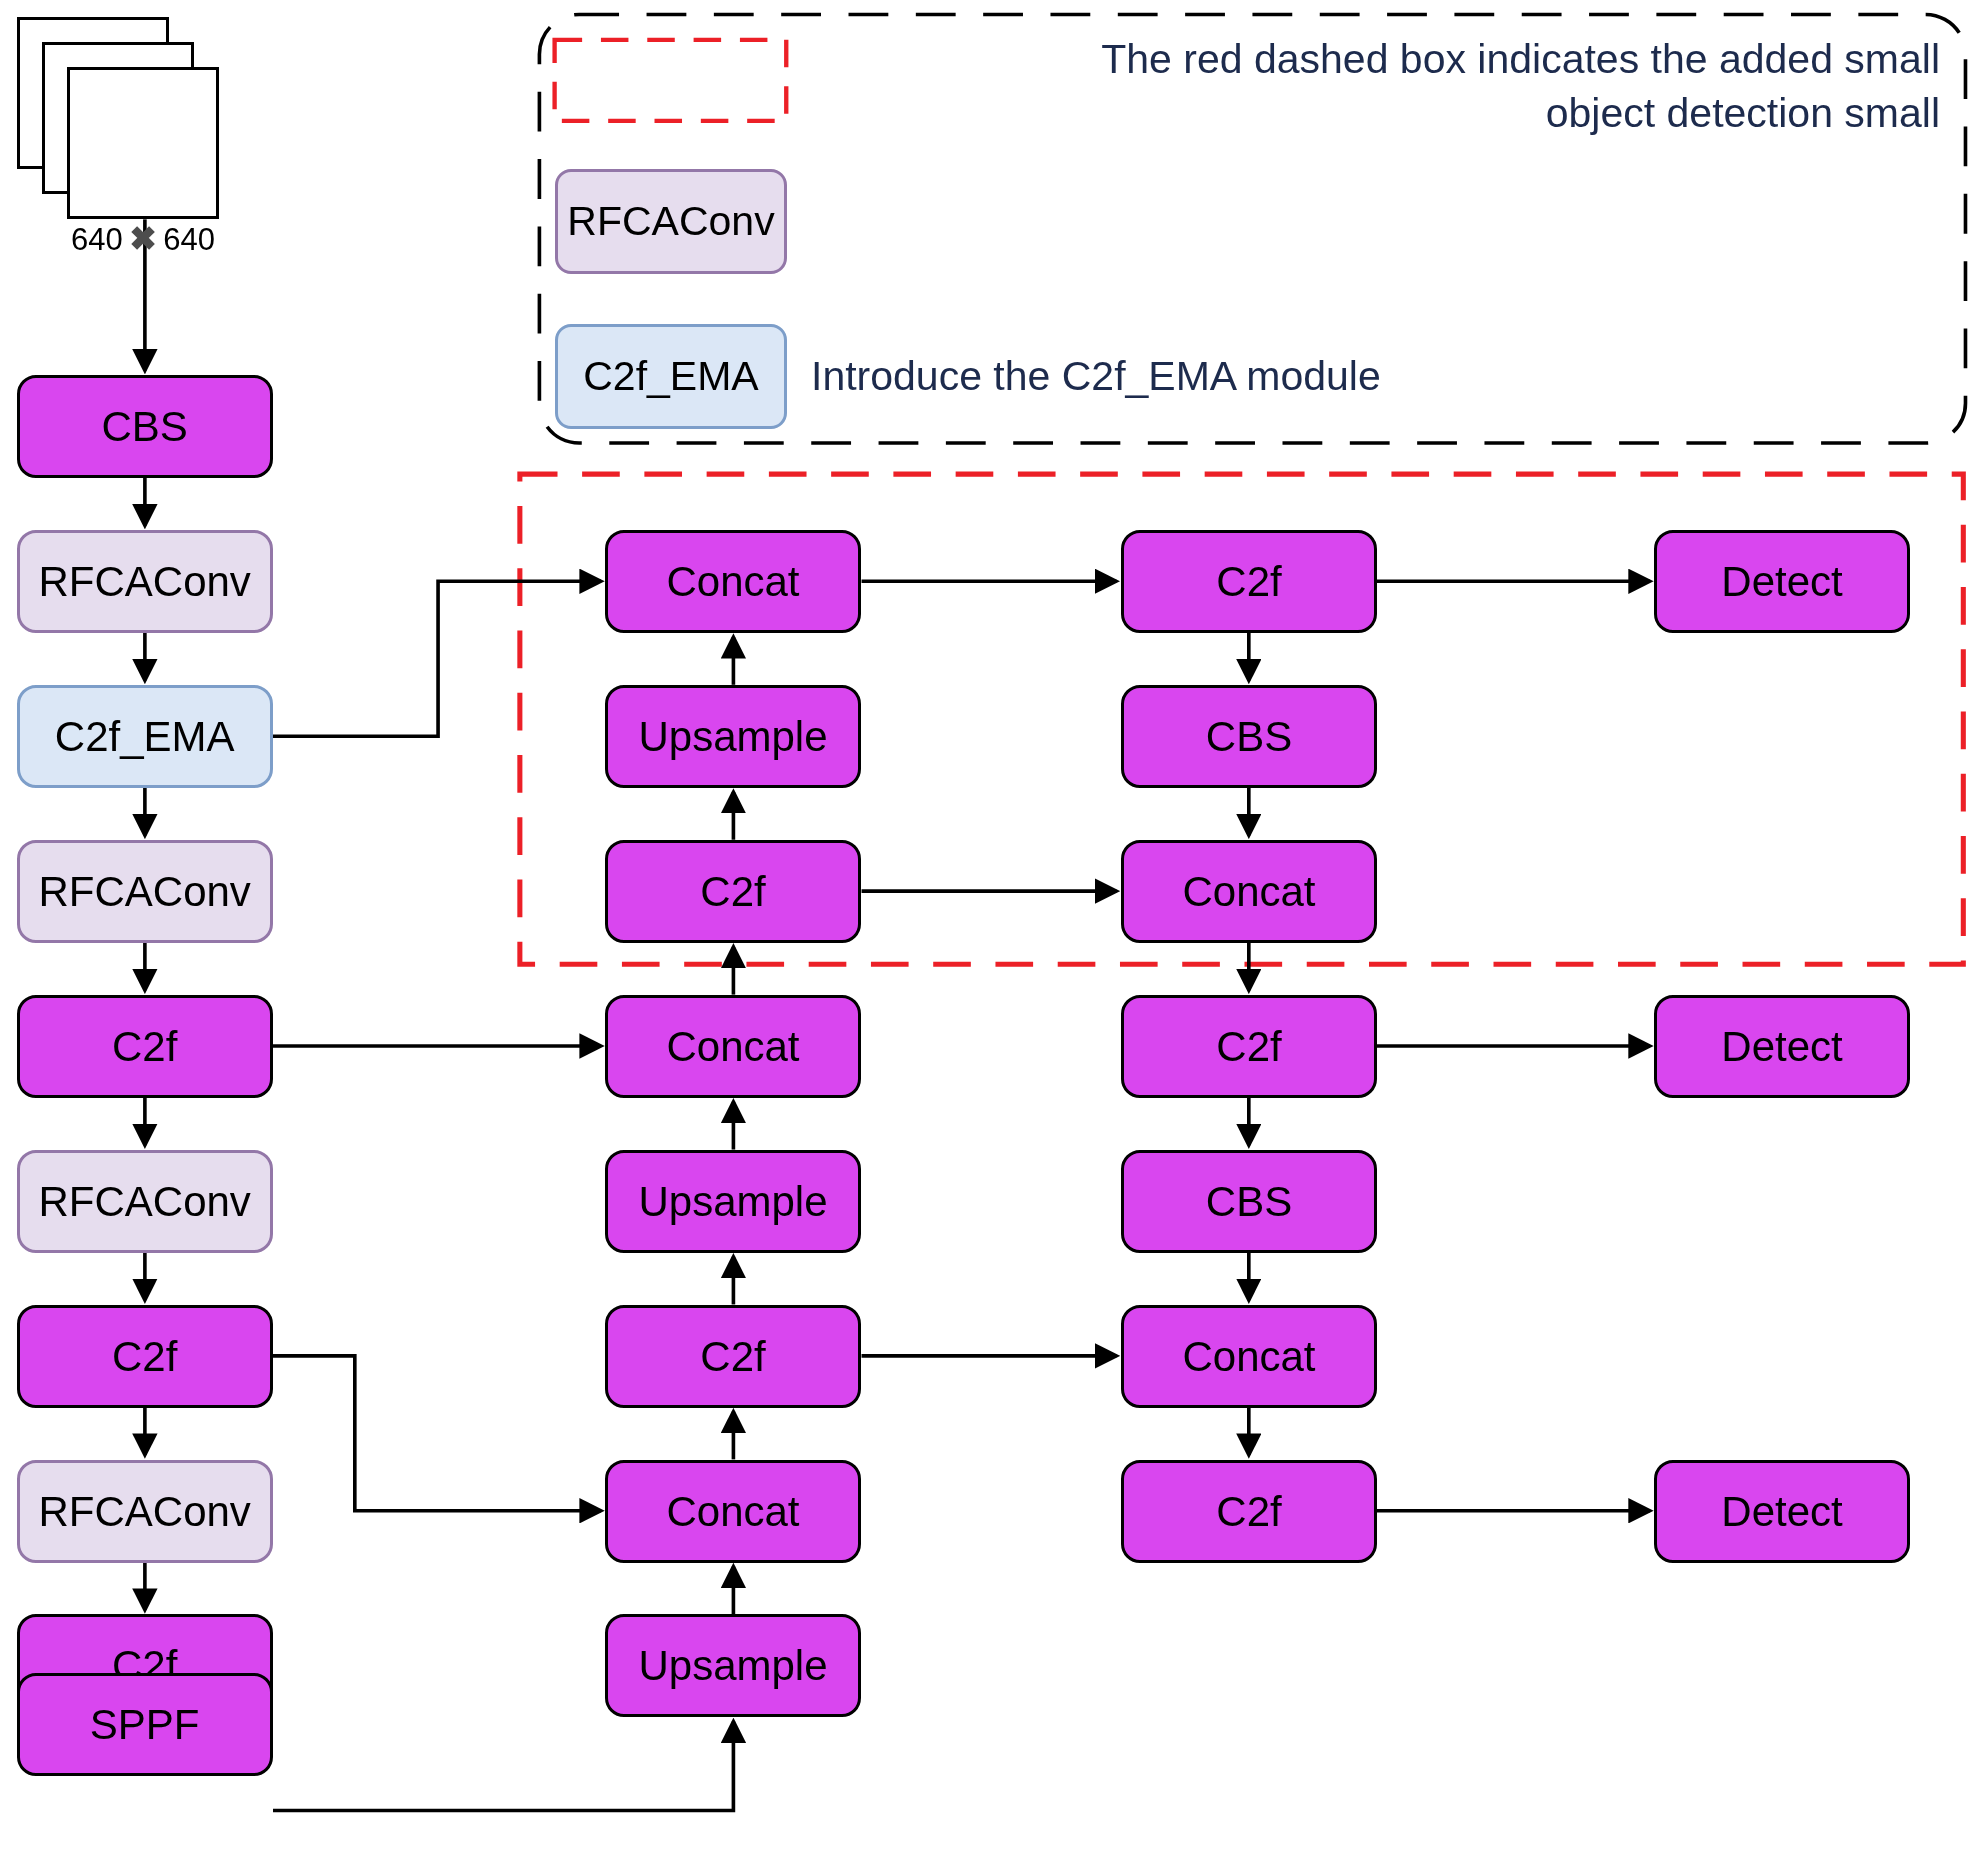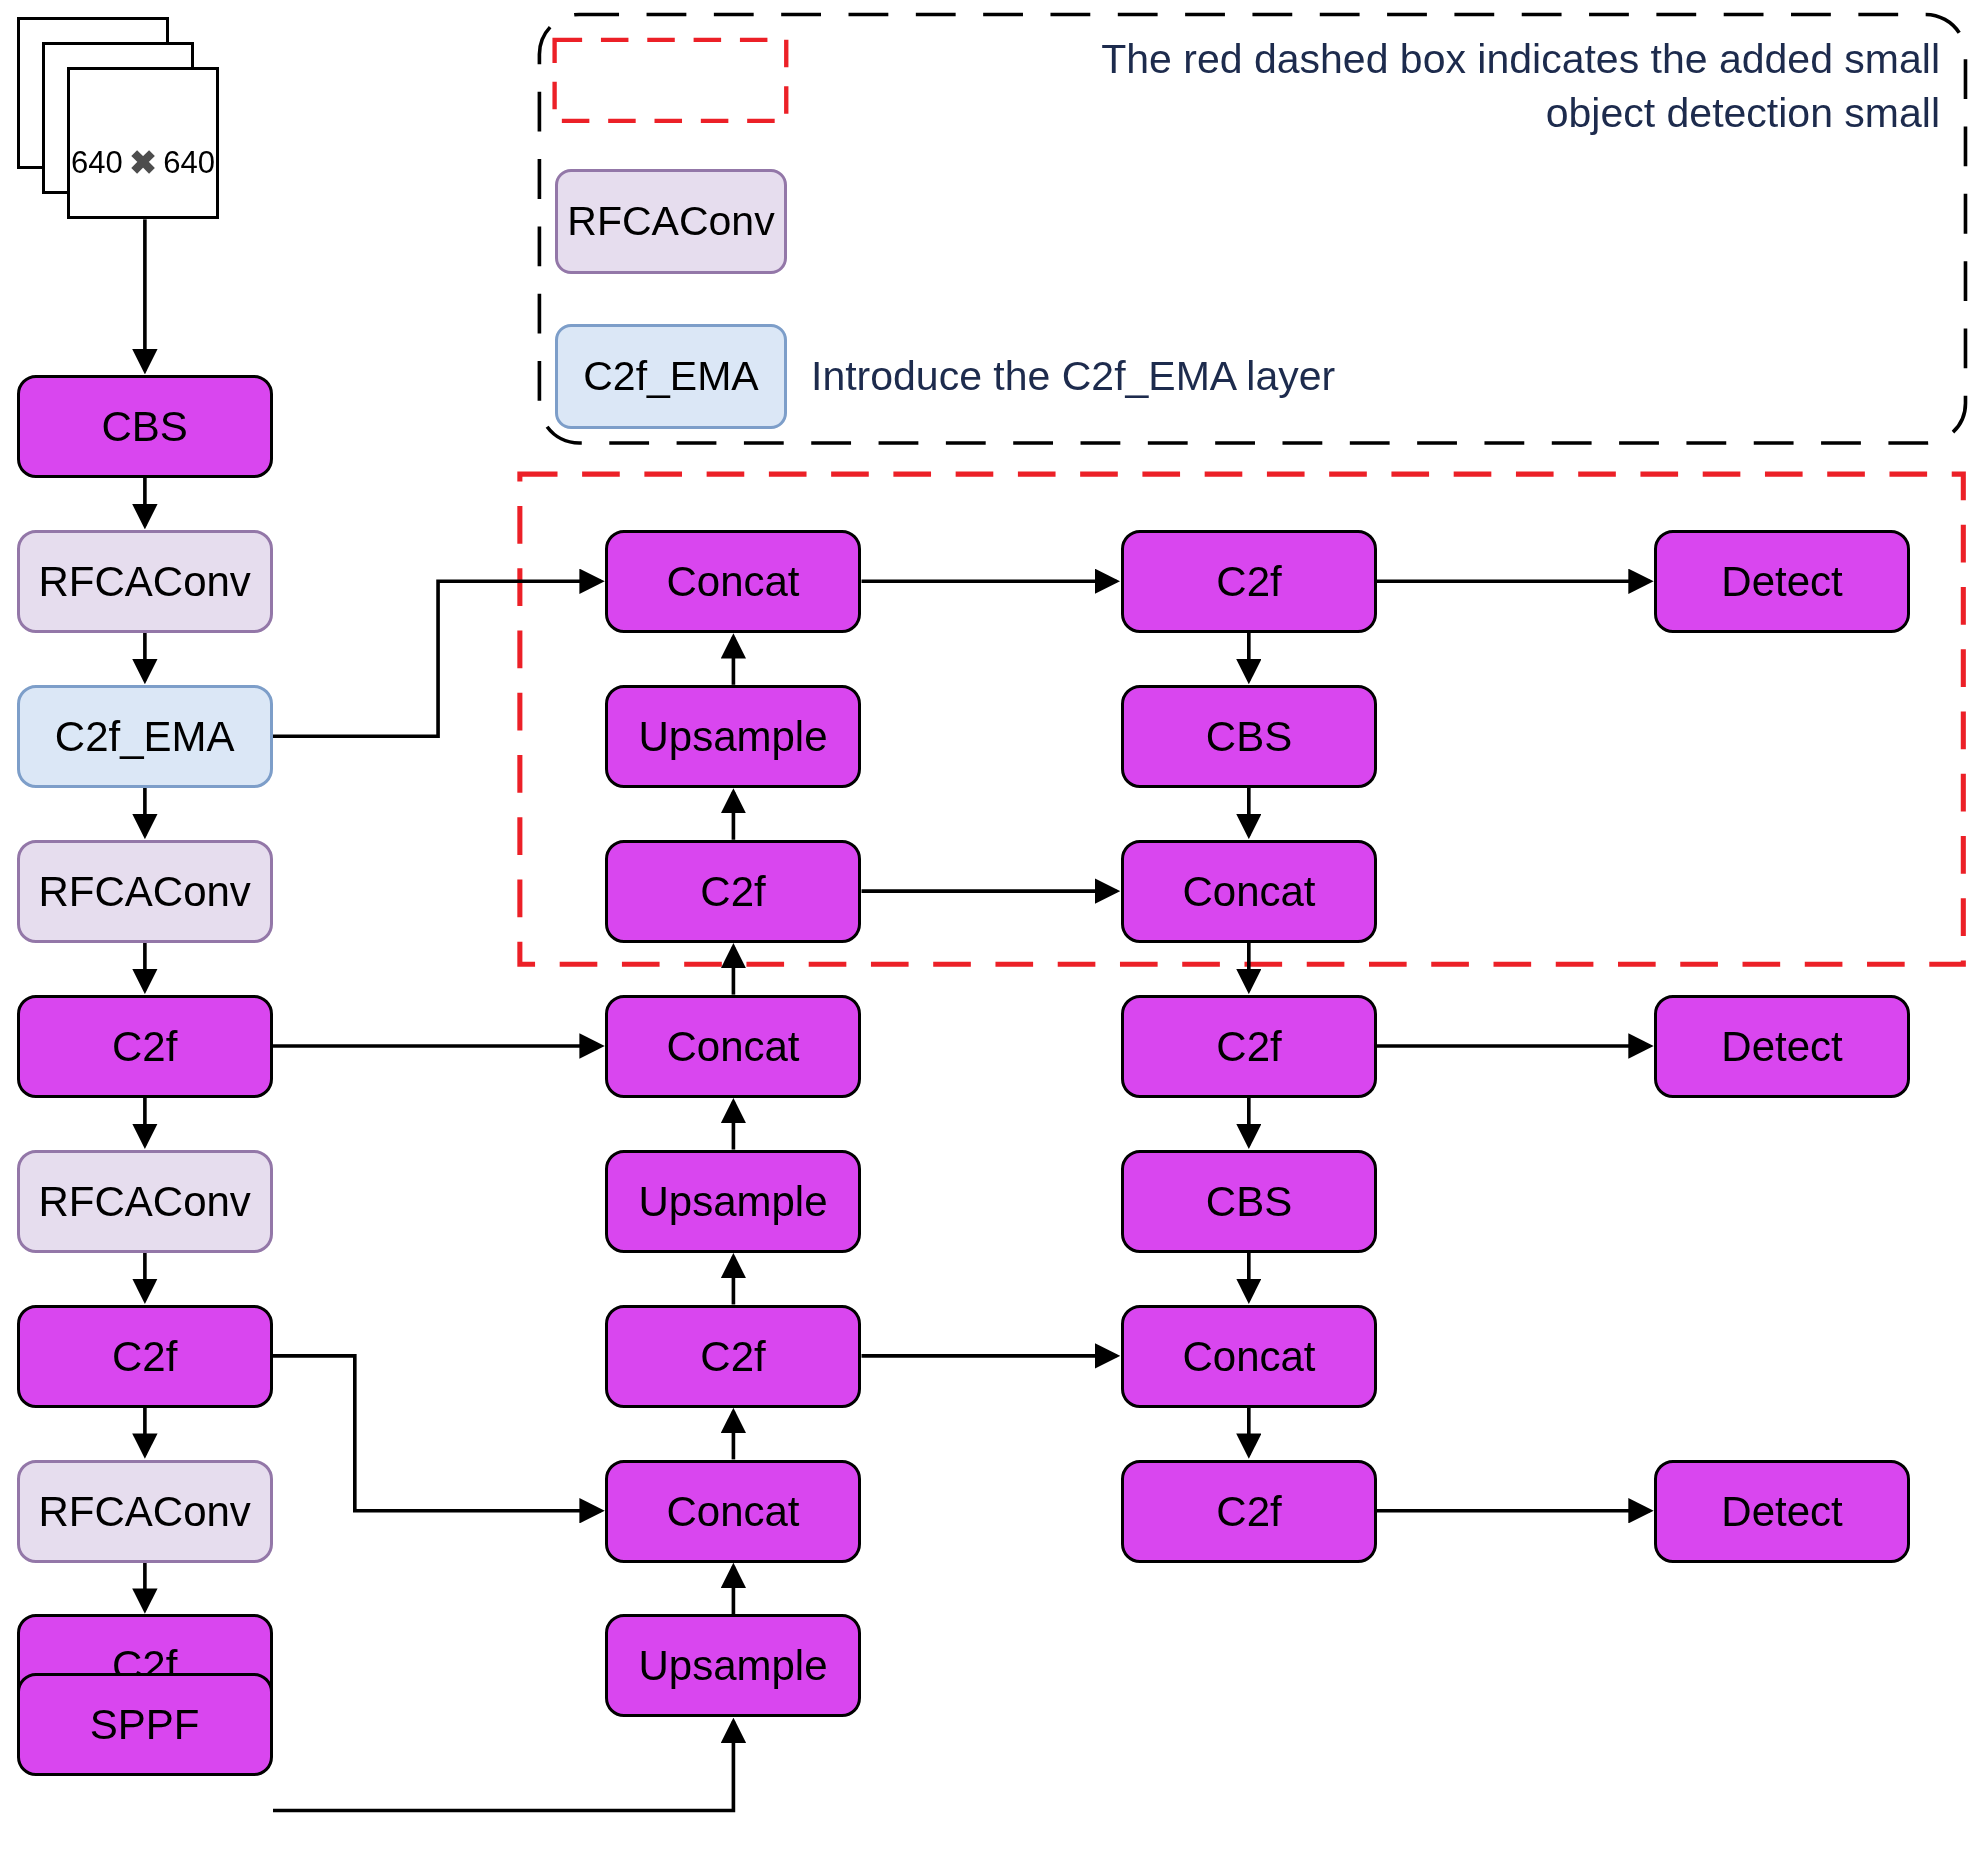--- a/index.html
+++ b/index.html
@@ -34,21 +34,21 @@
     position:absolute;
     width:152px;height:152px;
     box-sizing:border-box;
     background:#ffffff;
     border:3.6px solid #000000;
     z-index:2;
   }
   .frame-label{
     position:absolute;
     left:67px;top:67px;width:152px;height:191px;
-    display:flex;align-items:center;justify-content:center;gap:6.5px;
+    display:flex;align-items:flex-end;justify-content:center;gap:6.5px;
     font-size:31px;color:#000000;z-index:3;
   }
   .frame-label .times{color:#4d4d4d;font-weight:bold;font-size:33px;}
   .legend-note{
     position:absolute;left:811px;top:32px;width:1129px;
     font-size:41px;line-height:1.32;color:var(--navy);z-index:2;text-align:right;
   }
   .legend-swatch{
     position:absolute;left:555px;width:232px;height:105px;
     box-sizing:border-box;border-radius:16px;
@@ -139,21 +139,21 @@
     <span class="times">✖</span>
     <span>640</span>
   </div>
 
   <div class="legend-note">
     <div>The red dashed box indicates the added small</div>
     <div>object detection small</div>
   </div>
   <div class="legend-swatch purple" style="top:169px;">RFCAConv</div>
   <div class="legend-swatch blue" style="top:324px;">C2f_EMA</div>
-  <div class="legend-desc" style="top:324px;">Introduce the C2f_EMA layer</div>
+  <div class="legend-desc" style="top:324px;">Introduce the C2f_EMA module</div>
 
   <div class="node" style="left:16.7px;top:375px;">CBS</div>
   <div class="node purple" style="left:16.7px;top:530px;">RFCAConv</div>
   <div class="node blue" style="left:16.7px;top:685px;">C2f_EMA</div>
   <div class="node purple" style="left:16.7px;top:840px;">RFCAConv</div>
   <div class="node" style="left:16.7px;top:995px;">C2f</div>
   <div class="node purple" style="left:16.7px;top:1150px;">RFCAConv</div>
   <div class="node" style="left:16.7px;top:1305px;">C2f</div>
   <div class="node purple" style="left:16.7px;top:1460px;">RFCAConv</div>
   <div class="node" style="left:16.7px;top:1614px;">C2f</div>

